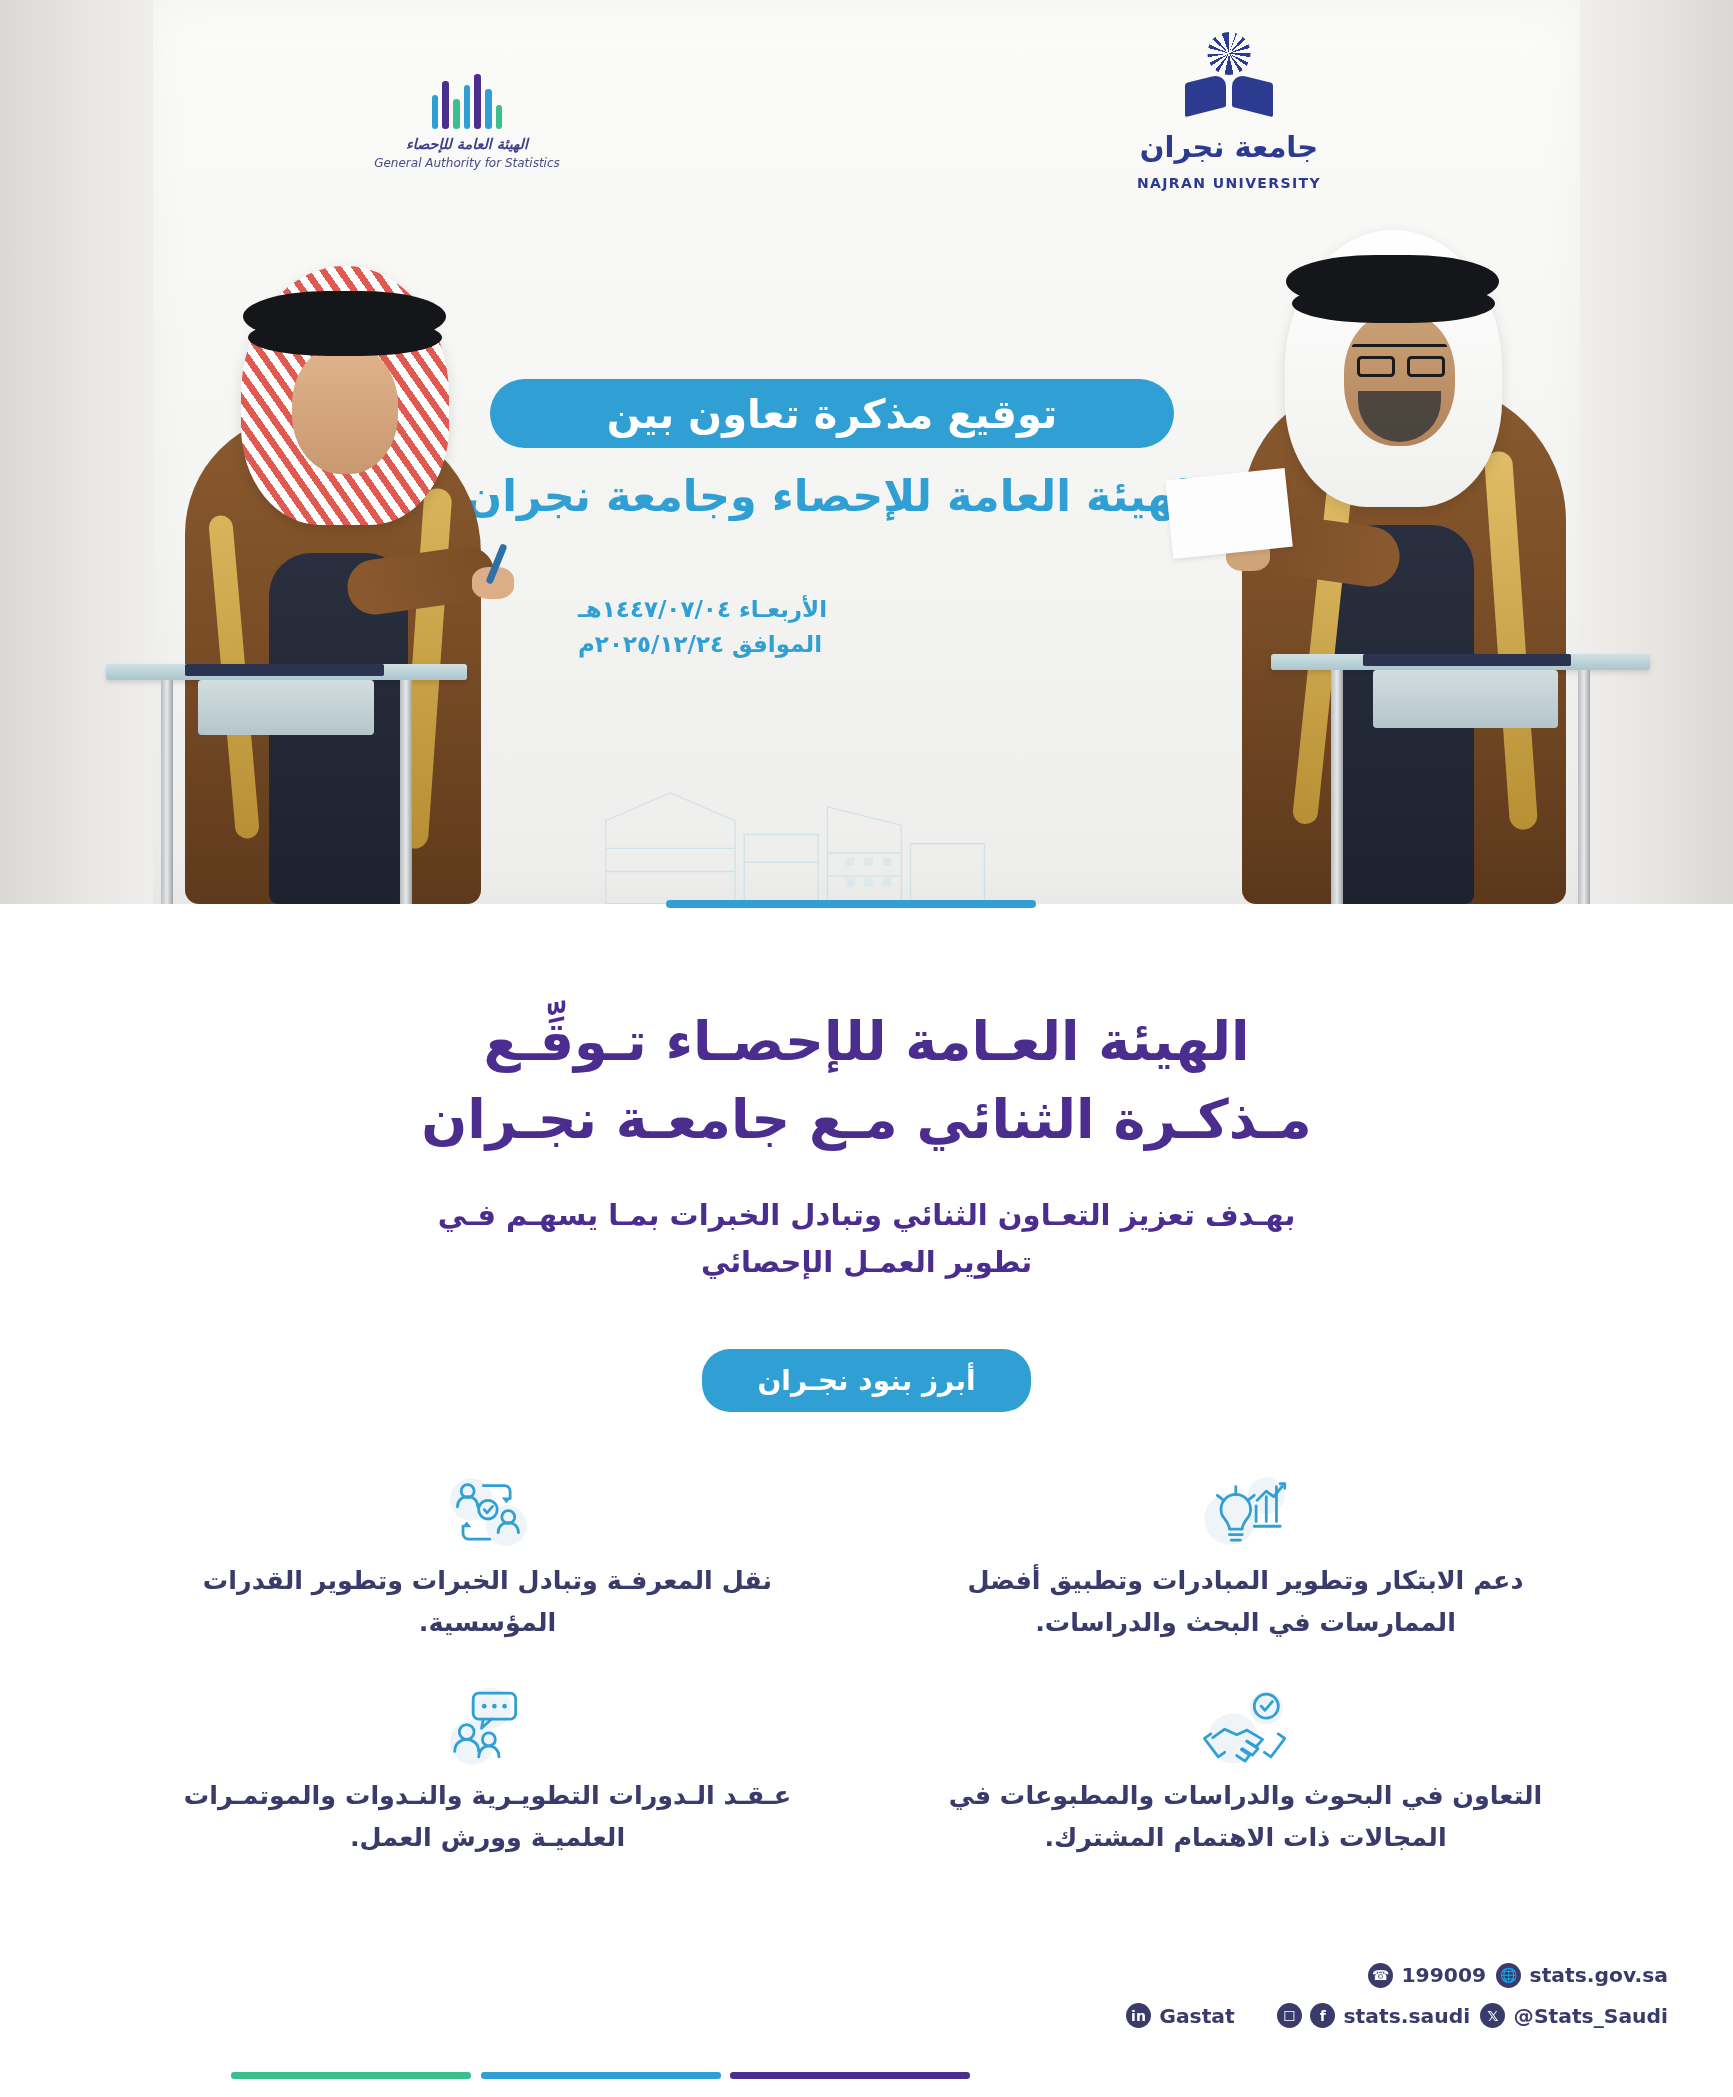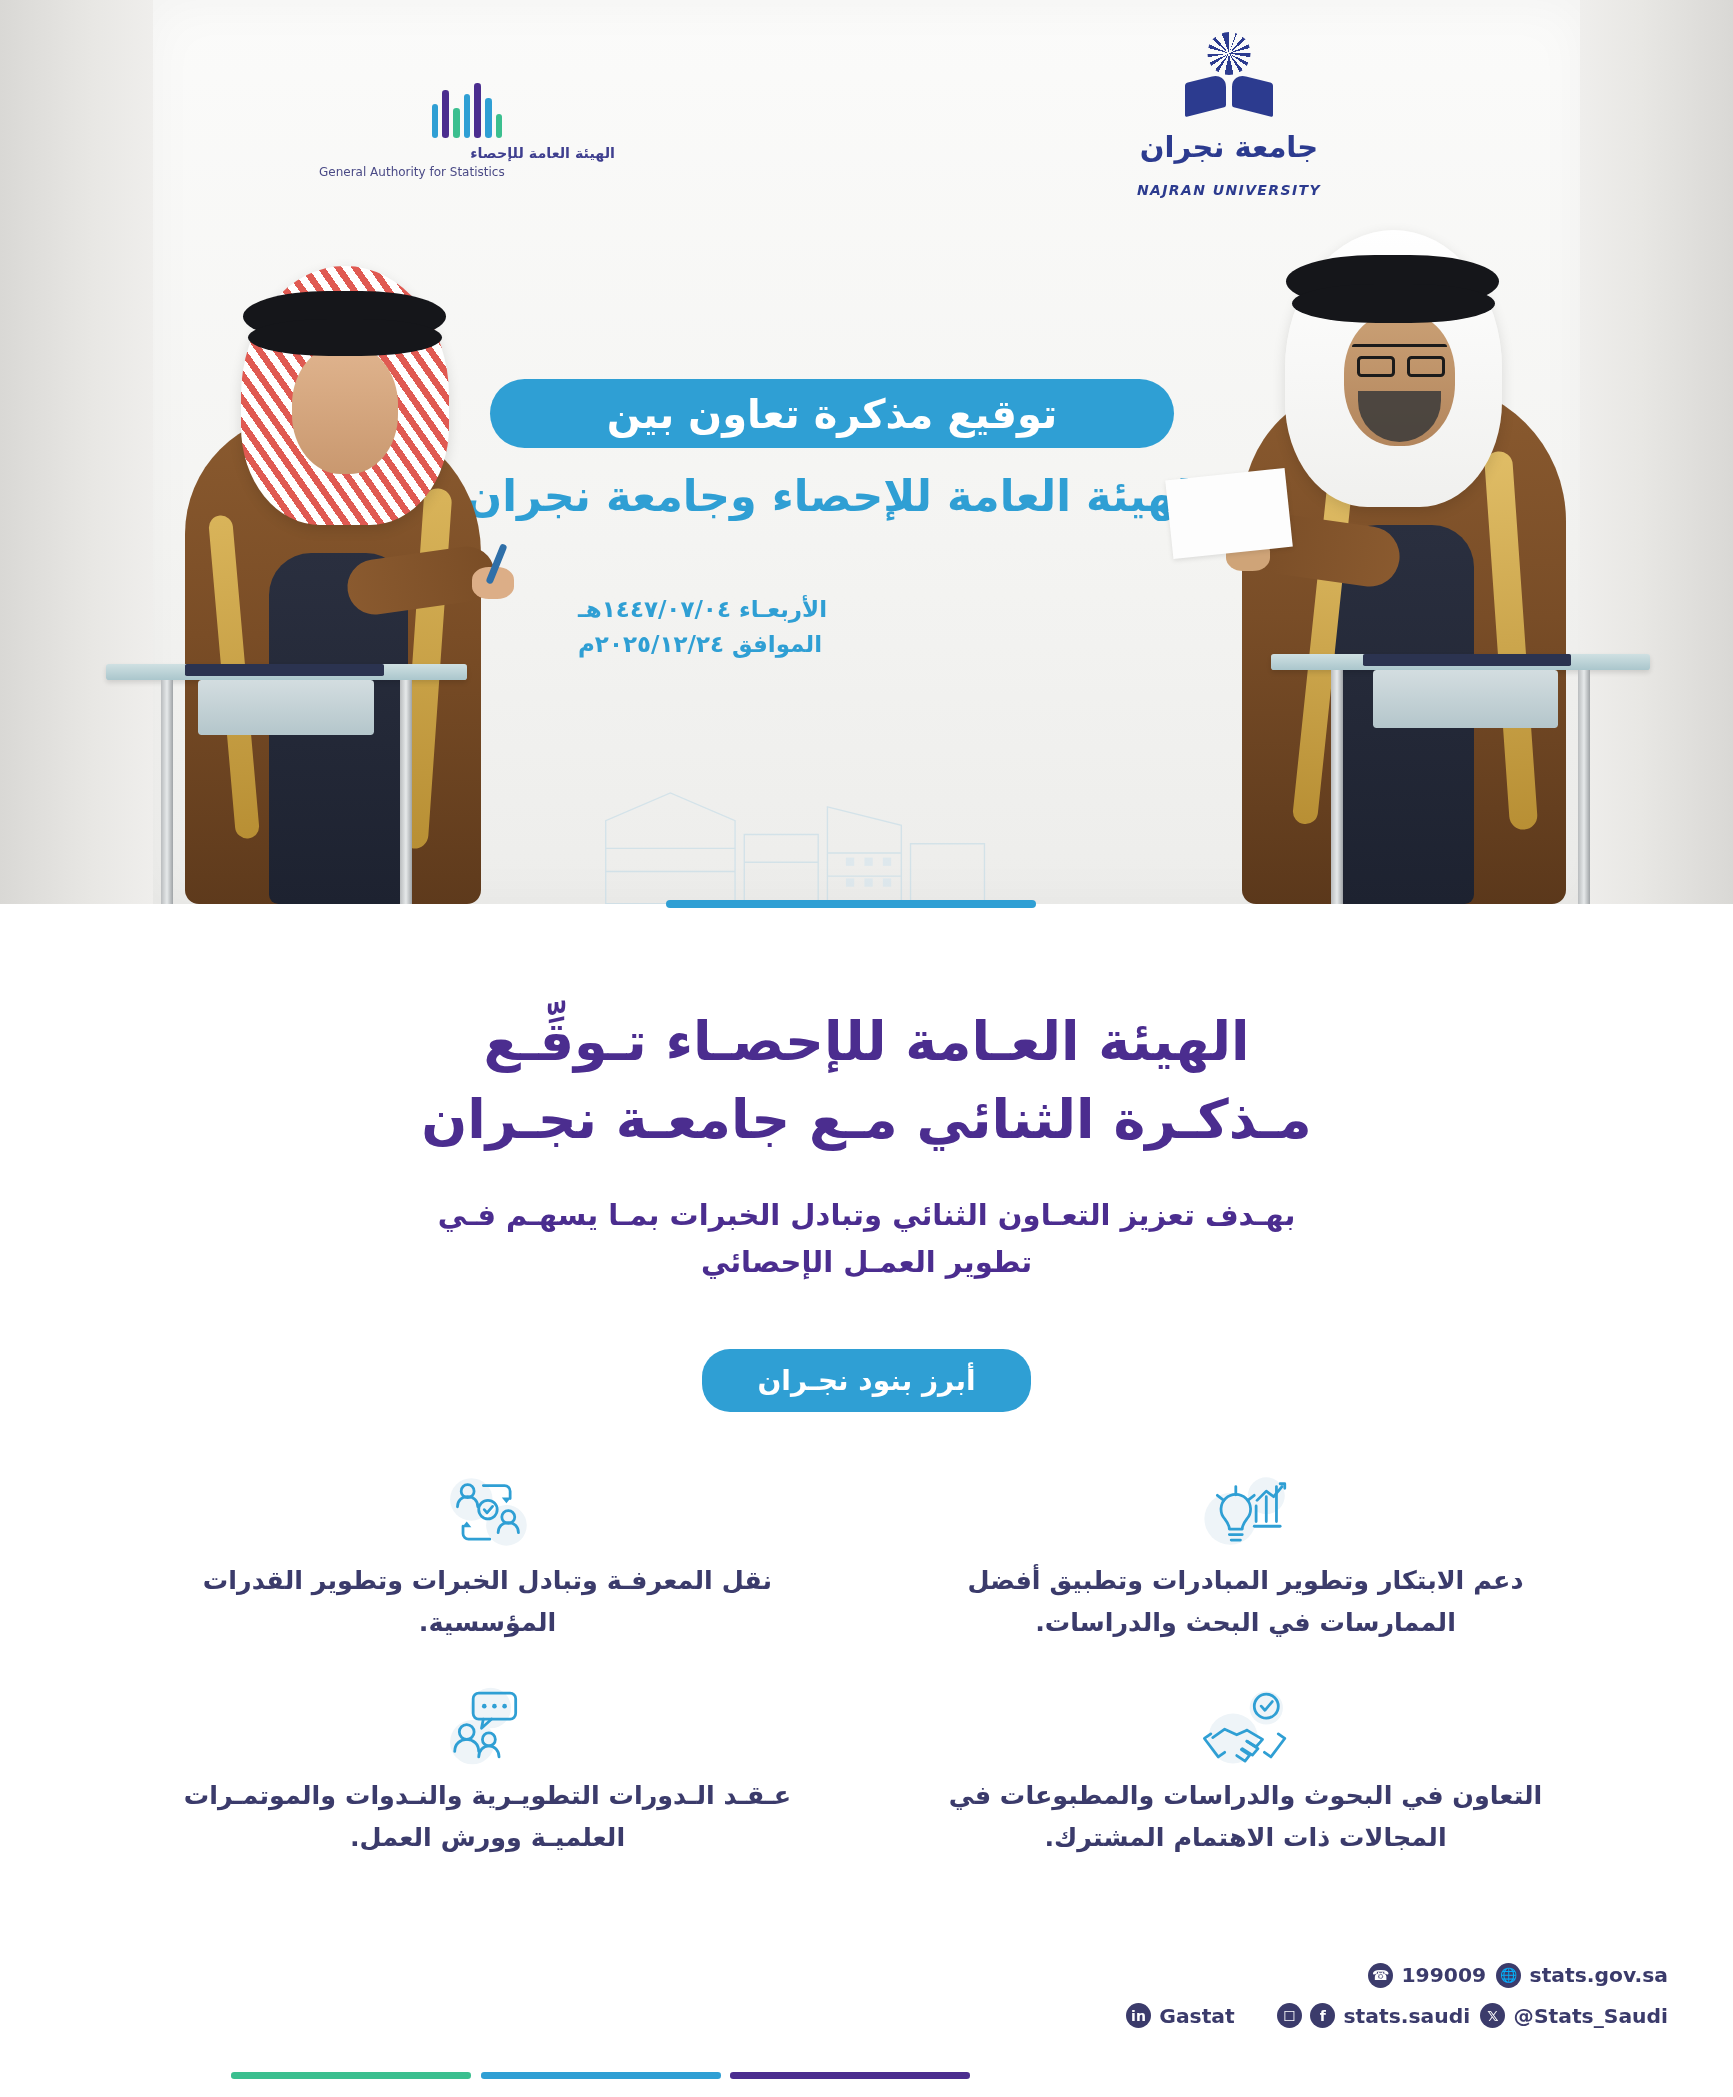--- a/index.html
+++ b/index.html
@@ -73,27 +73,26 @@
   .logo-najran .book span {
     position:absolute; bottom:0; width: 41px; height: 34px; background:#2c3b8f;
     border-radius: 2.8px 14px 1.8px 1.8px;
   }
   .logo-najran .book span.l { left: 0; transform: skewY(-14deg); }
   .logo-najran .book span.r { right: 0; transform: skewY(14deg); border-radius: 14px 2.8px 1.8px 1.8px; }
   .logo-najran .ar {
     margin-top: 1px; font-size: 29px; font-weight: 700; color: #2c3b8f; letter-spacing: -0.5px;
   }
   .logo-najran .en {
-    margin-top: 18px; font-size: 14px; font-weight: 700; color: #2c3b8f; letter-spacing: 1.4px;
+    margin-top: 11px; font-size: 14px; font-weight: 700; color: #2c3b8f; letter-spacing: 1.4px;
     direction: ltr;
-    font-style: italic;
   }
 
   .logo-gastat {
-    position: absolute; top: 80px; left: 319px; width: 296px; 
+    position: absolute; top: 71px; left: 319px; width: 296px; text-align: center; font-style: italic;
   }
   .logo-gastat .bars {
     height: 58px; display: flex; align-items: flex-end; justify-content: center; gap: 4.2px;
   }
   .logo-gastat .bars i {
     display: block; width: 6.5px; border-radius: 3.2px;
   }
   .logo-gastat .ar {
     margin-top: 7.4px; font-size: 14.3px; font-weight: 700; color: #3f3f8f; letter-spacing: 0.9px;
   }

